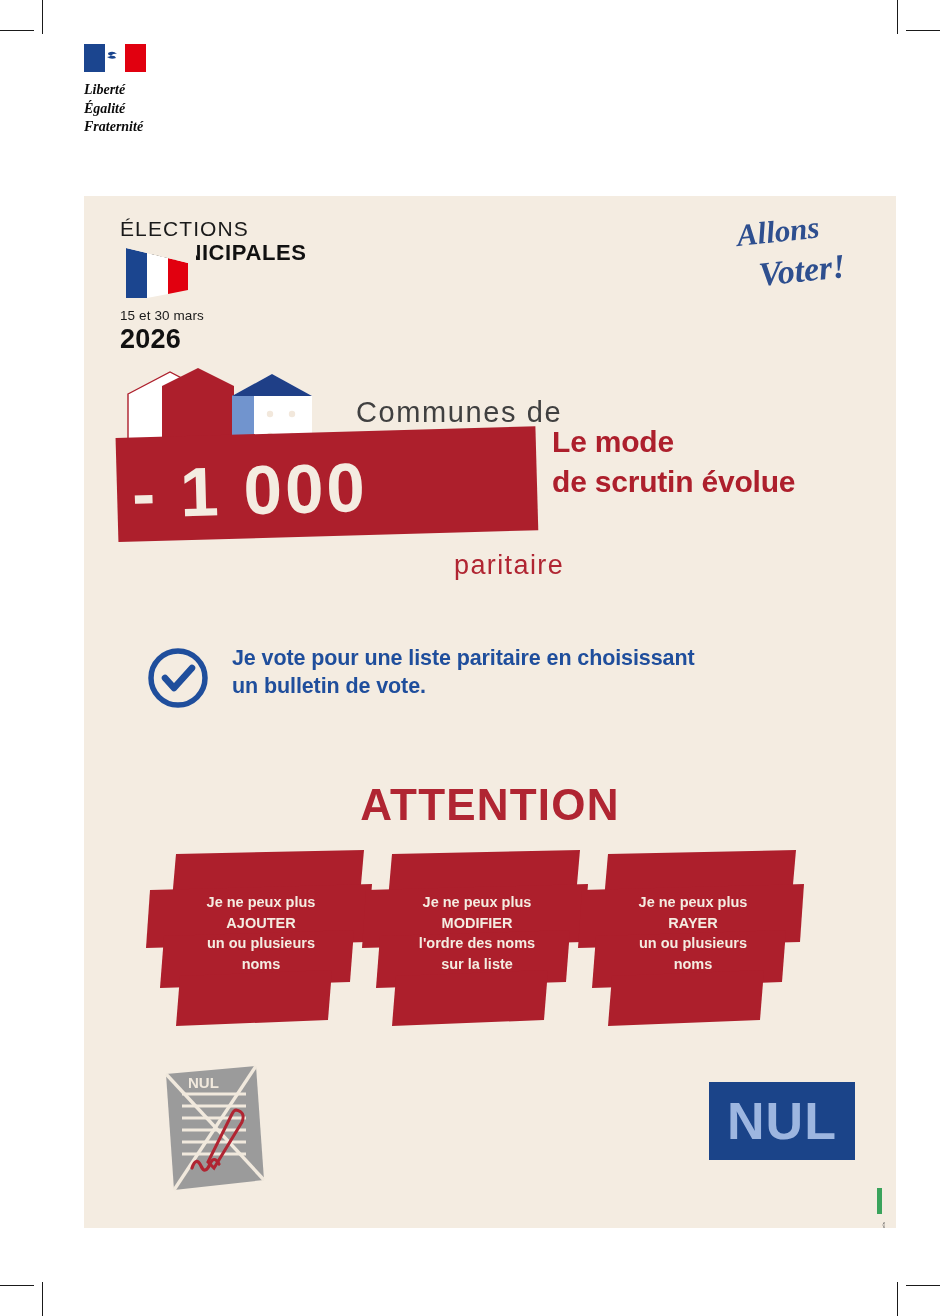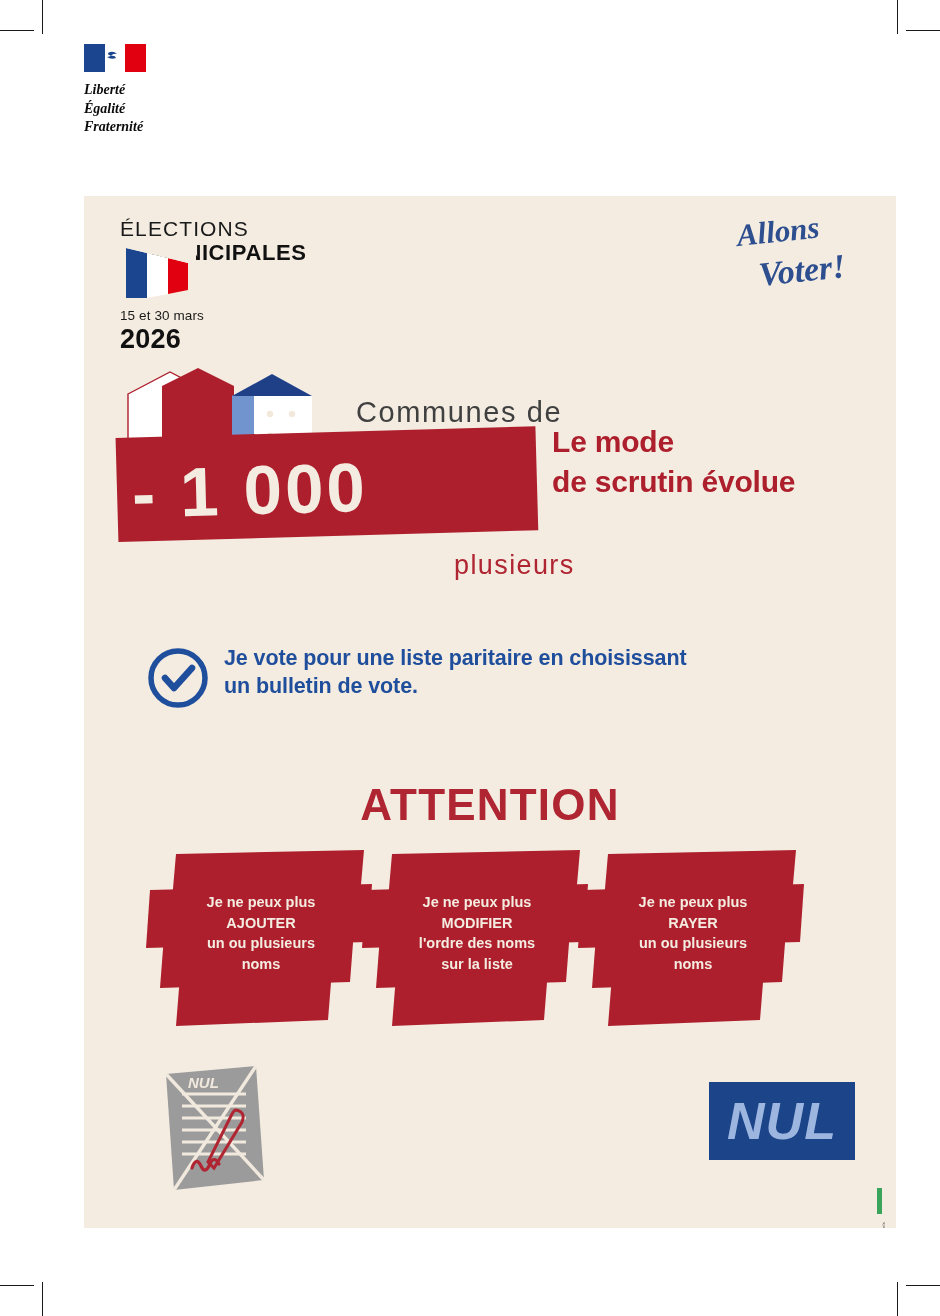--- a/index.html
+++ b/index.html
@@ -191,21 +191,21 @@
   }
 
   
   #vote-statement {
     position: absolute;
     left: 62px;
     top: 448px;
     width: 720px;
     display: flex;
     align-items: flex-start;
-    gap: 14px;
+    gap: 22px;
   }
   .check-circle { flex: none; margin-top: 2px; }
   #vote-statement-text {
     font-size: 21.5px;
     font-weight: bold;
     line-height: 1.32;
     color: #1f4e9c;
     letter-spacing: -0.1px;
     white-space: pre-line;
   }
@@ -255,21 +255,20 @@
   }
   .warn-text b { font-weight: bold; }
 
   
   #ballot-row {
     position: absolute;
     left: 0;
     top: 872px;
     width: 812px;
     height: 130px;
-    font-style: italic;
   }
   .ballot-svg { position: absolute; left: 68px; top: -4px; }
   #sinon-text {
     position: absolute;
     left: 196px;
     top: 52px;
     font-size: 26.5px;
     font-weight: bold;
     color: #1f4e9c;
     letter-spacing: 0.4px;
@@ -365,21 +364,21 @@
       <path d="M112 32 L134 32 L134 100 L112 100 Z" fill="#7194ce"></path>
       <circle cx="150" cy="50" r="3.2" fill="#f2e8dc"></circle>
       <circle cx="172" cy="50" r="3.2" fill="#f2e8dc"></circle>
       <circle cx="150" cy="72" r="3.2" fill="#f2e8dc"></circle>
       <circle cx="172" cy="72" r="3.2" fill="#f2e8dc"></circle>
       <rect x="152" y="88" width="20" height="12" fill="#f2e8dc"></rect>
     </svg>
     <div class="communes-label">Communes de</div>
     <div class="red-band"></div>
     <div class="band-number">- 1 000</div>
-    <div class="habitants-label">plusieurs</div>
+    <div class="habitants-label">paritaire</div>
     <div id="hero-headline">Le mode
 de scrutin évolue</div>
   </div>
 
   <div id="vote-statement">
     <svg class="check-circle" width="64" height="64" viewBox="0 0 64 64">
       <circle cx="32" cy="32" r="27" fill="none" stroke="#1f4e9c" stroke-width="5.5"></circle>
       <path d="M19 32 L28 42 L46 22" fill="none" stroke="#1f4e9c" stroke-width="6.5" stroke-linecap="round" stroke-linejoin="round"></path>
     </svg>
     <div id="vote-statement-text">Je vote pour une liste paritaire en choisissant

